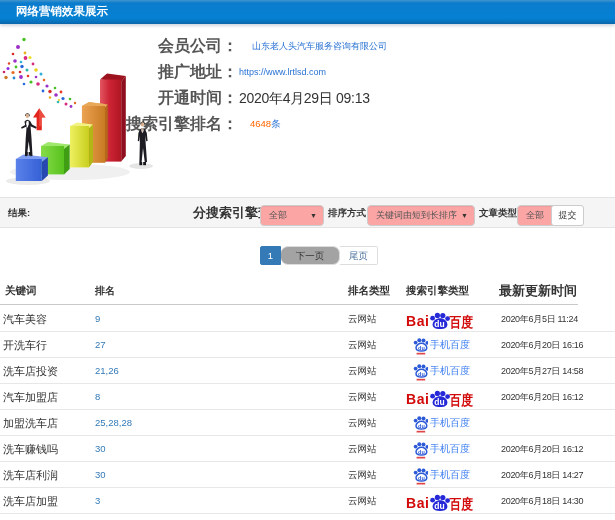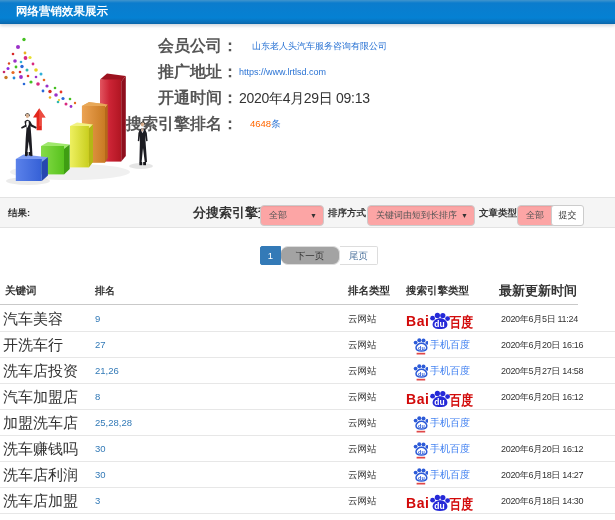--- a/index.html
+++ b/index.html
@@ -25,21 +25,21 @@
 .btn{position:absolute;top:7px;left:551px;width:33px;height:21px;background:#fff;border:1px solid #ccc;border-radius:3px;text-align:center;line-height:19px;color:#333;}
 
 .pg{position:absolute;top:246px;left:260px;height:19px;}
 .pg span{display:block;float:left;height:19px;line-height:18px;text-align:center;border:1px solid #ddd;border-left:none;font-size:9.5px;}
 .pg .p1{width:21px;background:#337ab7;border:1px solid #337ab7;color:#fff;border-radius:2px 0 0 2px;}
 .pg .p2{width:59px;background:#a3a3a3;color:#333;border-radius:7px;}
 .pg .p3{width:38px;background:#fff;color:#49709b;border-radius:0 2px 2px 0;}
 
 .th{position:absolute;left:0;width:578px;height:29px;line-height:29px;font-weight:bold;color:#333;font-size:10px;border-bottom:1px solid #c9c9c9;top:276px;}
 .tr{position:absolute;left:0;width:615px;height:26px;line-height:26px;border-bottom:1px solid #e7e7e7;}
-.c1{position:absolute;left:3px;font-size:15px;}
+.c1{position:absolute;left:3px;font-size:11px;}
 .c2{position:absolute;left:95px;color:#337ab7;font-size:9.5px;}
 .c3{position:absolute;left:348px;font-size:9.5px;}
 .c5{position:absolute;left:501px;font-size:9px;letter-spacing:-0.3px;}
 .mtx{position:absolute;left:430px;color:#3a7cf0;font-size:10px;}
 </style>
 </head>
 <body>
 <div id="page">
   <div class="hdr">
       <span>网络营销效果展示</span>

